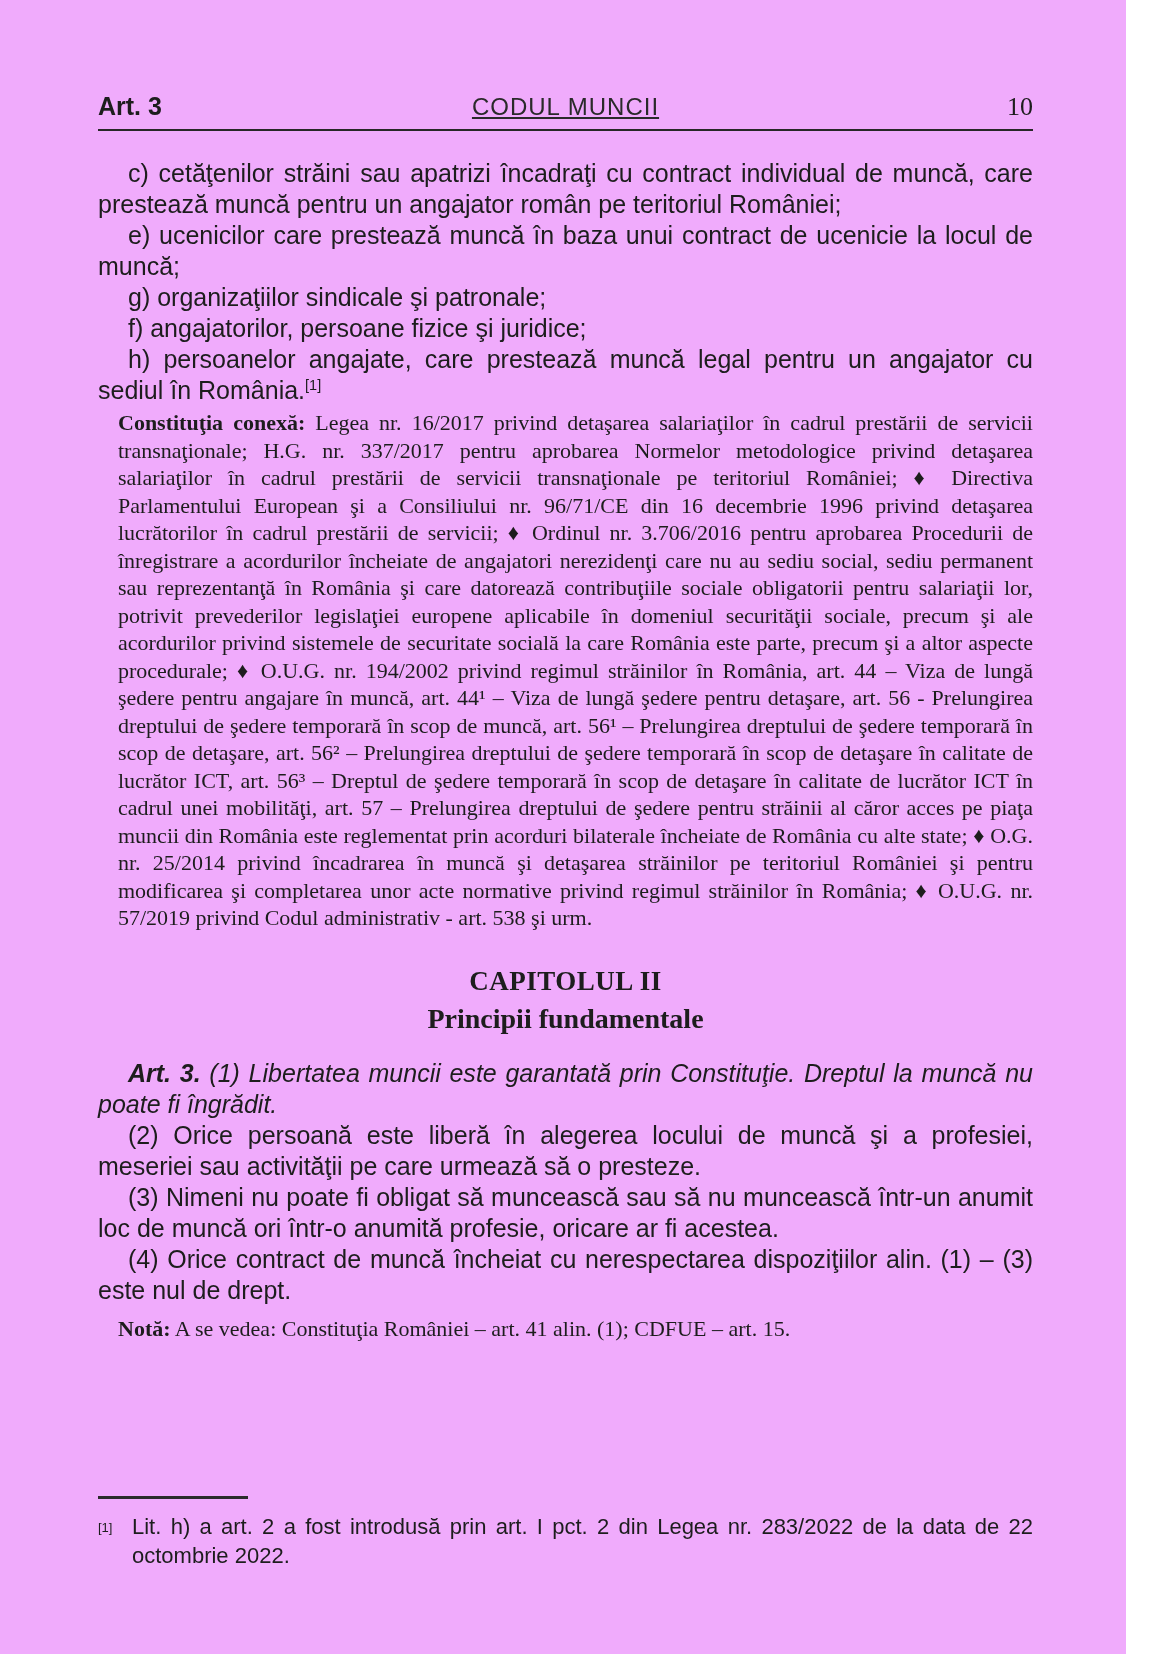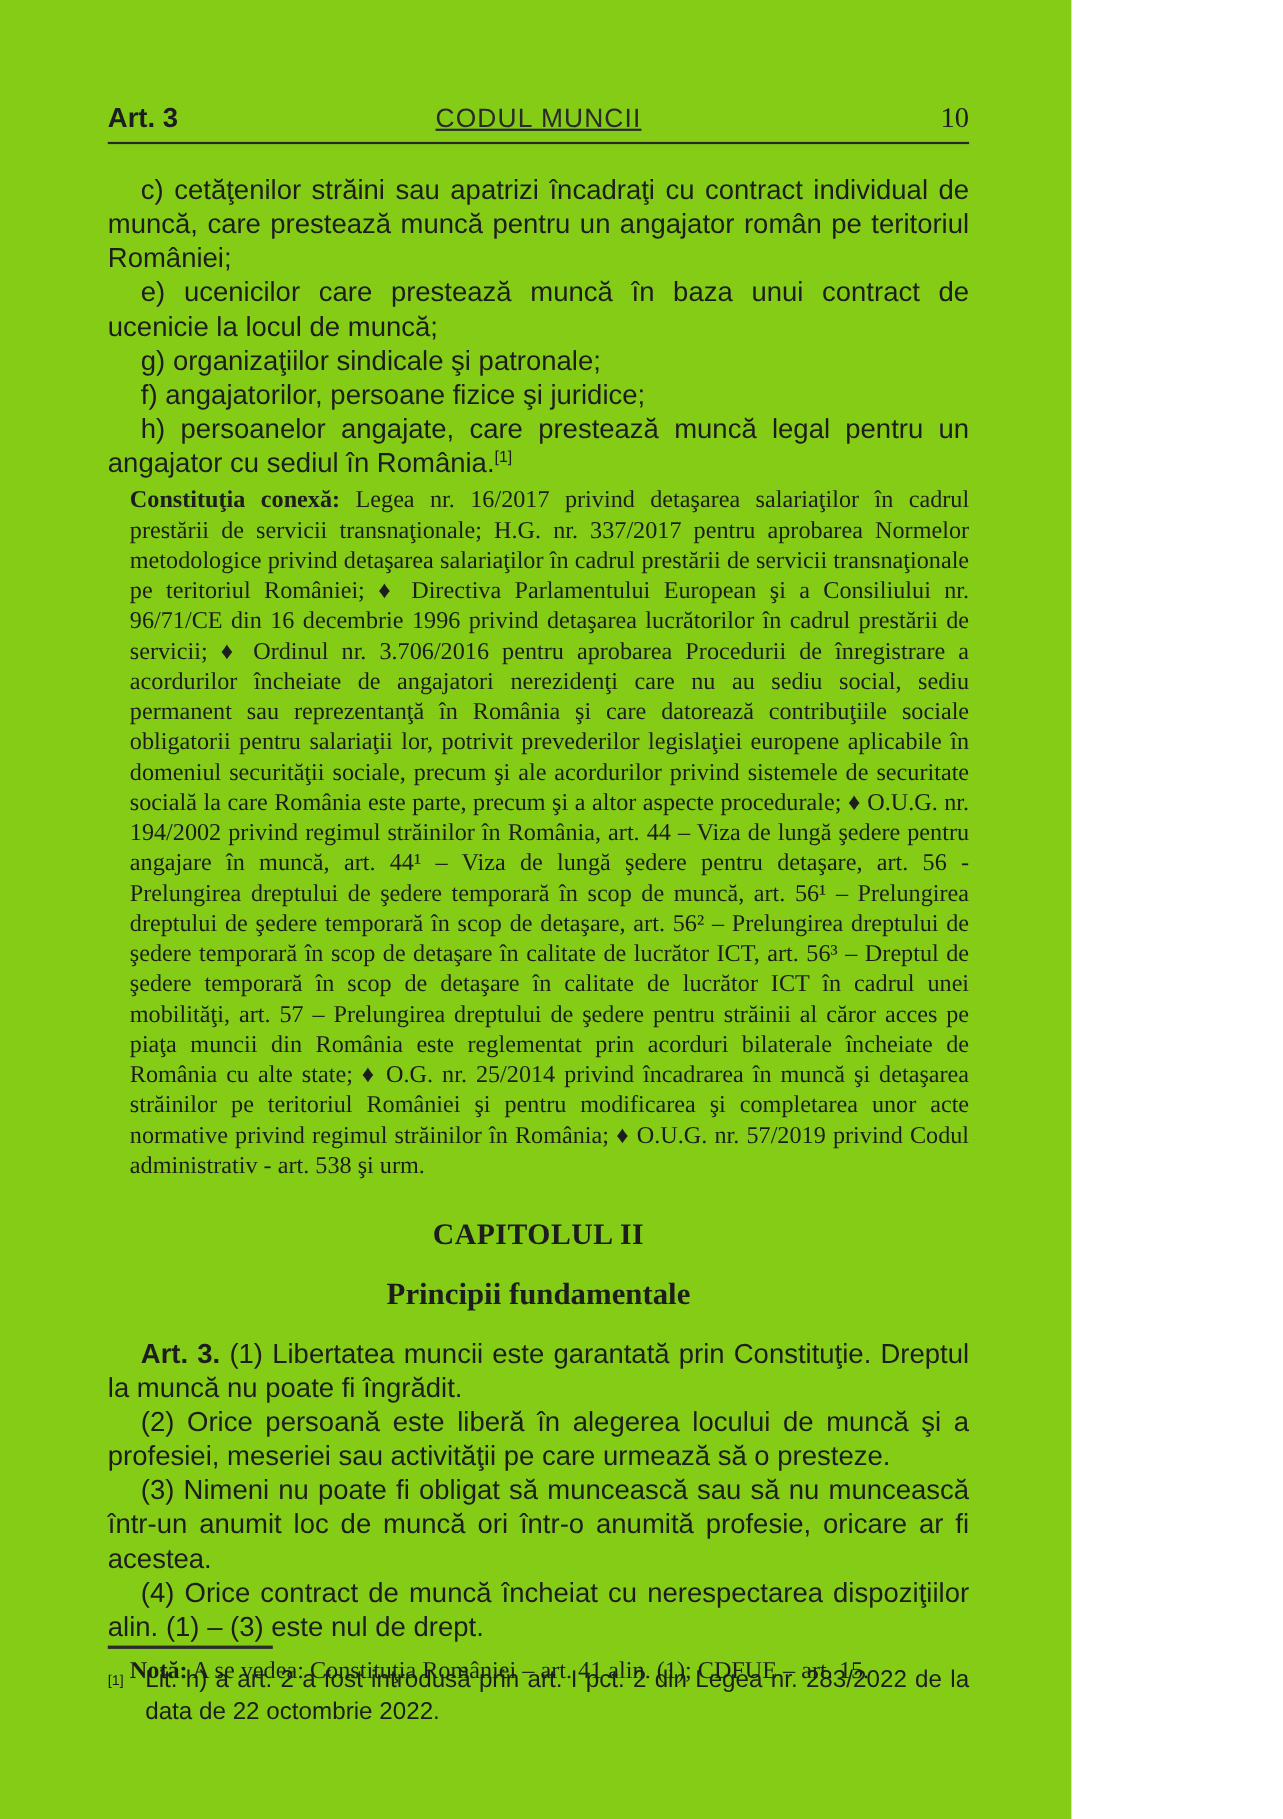--- a/index.html
+++ b/index.html
@@ -2,23 +2,23 @@
 <html lang="ro"><head>
 <meta charset="utf-8">
 <style>
   html, body {
     margin: 0;
     padding: 0;
     background: #ffffff;
   }
   .page {
     position: relative;
-    width: 974px;
+    width: 1126px;
     height: 1654px;
-    background: #84cc16;
+    background: #f0abfc;
     color: #1d1d1d;
     overflow: hidden;
   }
   .inner {
     padding: 0 93px 0 98px;
   }
   .running-header {
     display: flex;
     align-items: baseline;
     padding: 94px 0 9px 0;
@@ -62,25 +62,25 @@
     margin-top: 34px;
     text-align: center;
     font-family: "Liberation Serif", serif;
   }
   .ch-title {
     font-size: 27px;
     letter-spacing: 0.5px;
     font-weight: bold;
   }
   .ch-sub {
-    margin-top: 23px;
+    margin-top: 6px;
     font-size: 28px;
     font-weight: bold;
   }
-  .art-first { margin-top: 23px; }
+  .art-first { margin-top: 23px; font-style: italic; }
   .note {
     margin: 9px 0 0 20px;
     font: 22px/28px "Liberation Serif", serif;
   }
   .footnote {
     position: absolute;
     left: 98px;
     right: 93px;
     top: 1496px;
   }

